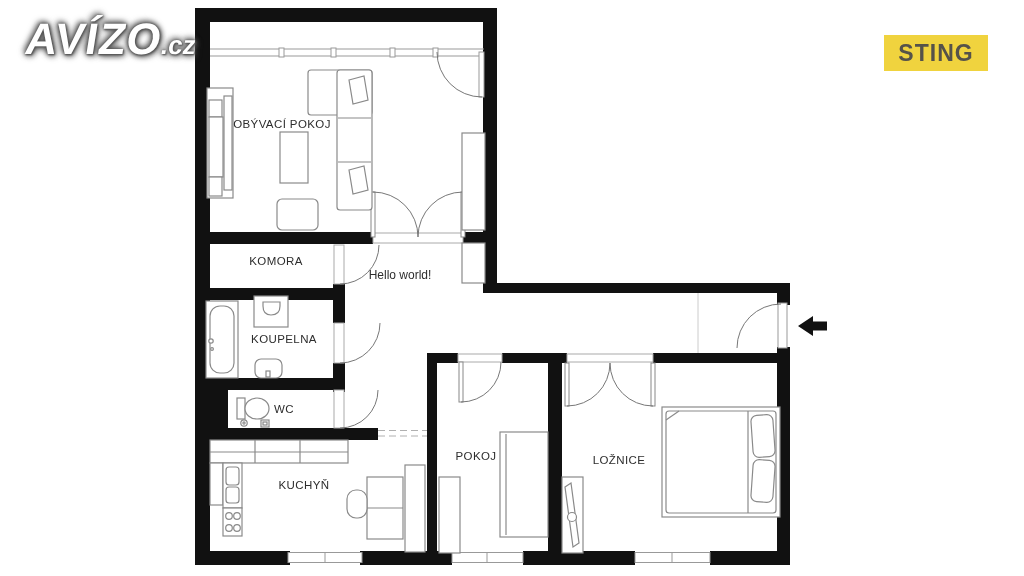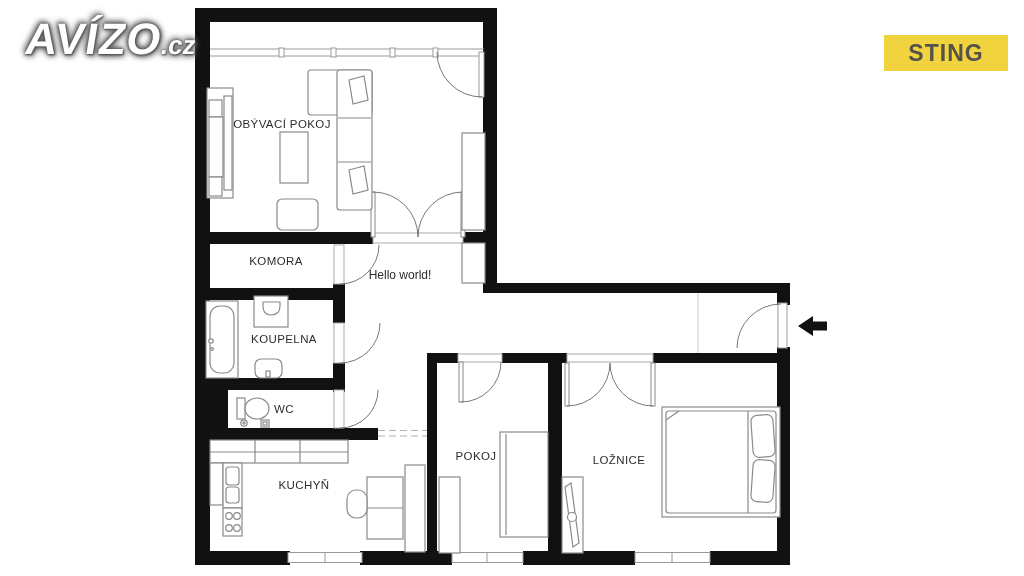--- a/index.html
+++ b/index.html
@@ -6,21 +6,21 @@
   #stage{position:relative;width:1024px;height:576px;background:#ffffff;overflow:hidden;
          font-family:"Liberation Sans",sans-serif;}
   #plan-svg{position:absolute;left:0;top:0;}
   .room-label{font-family:"Liberation Sans",sans-serif;font-size:11.5px;fill:#2d2d2d;letter-spacing:0.4px;}
   .note-label{font-family:"Liberation Sans",sans-serif;font-size:12px;fill:#2d2d2d;}
   .logo{position:absolute;left:26px;top:14px;transform:skewX(-9deg);white-space:nowrap;
         color:#fff;font-weight:bold;
         text-shadow:0 0 3px #4a4a4a,0 0 6px #5a5a5a,2px 2px 6px #6a6a6a,-2px -2px 6px #777,1px 1px 2px #444;}
   .logo-main{font-size:44px;letter-spacing:1px;}
   .logo-suffix{font-size:26px;letter-spacing:0px;}
-  .badge{position:absolute;left:884px;top:35px;width:124px;height:36px;background:#F0D33E;
+  .badge{position:absolute;left:884px;top:35px;width:104px;height:36px;background:#F0D33E;
          color:#55524A;font-weight:bold;font-size:23px;letter-spacing:1px;
          display:flex;align-items:center;justify-content:center;}
 </style>
 </head>
 <body>
 
 <div id="stage">
 
   <svg id="plan-svg" width="1024" height="576" viewBox="0 0 1024 576">
 

